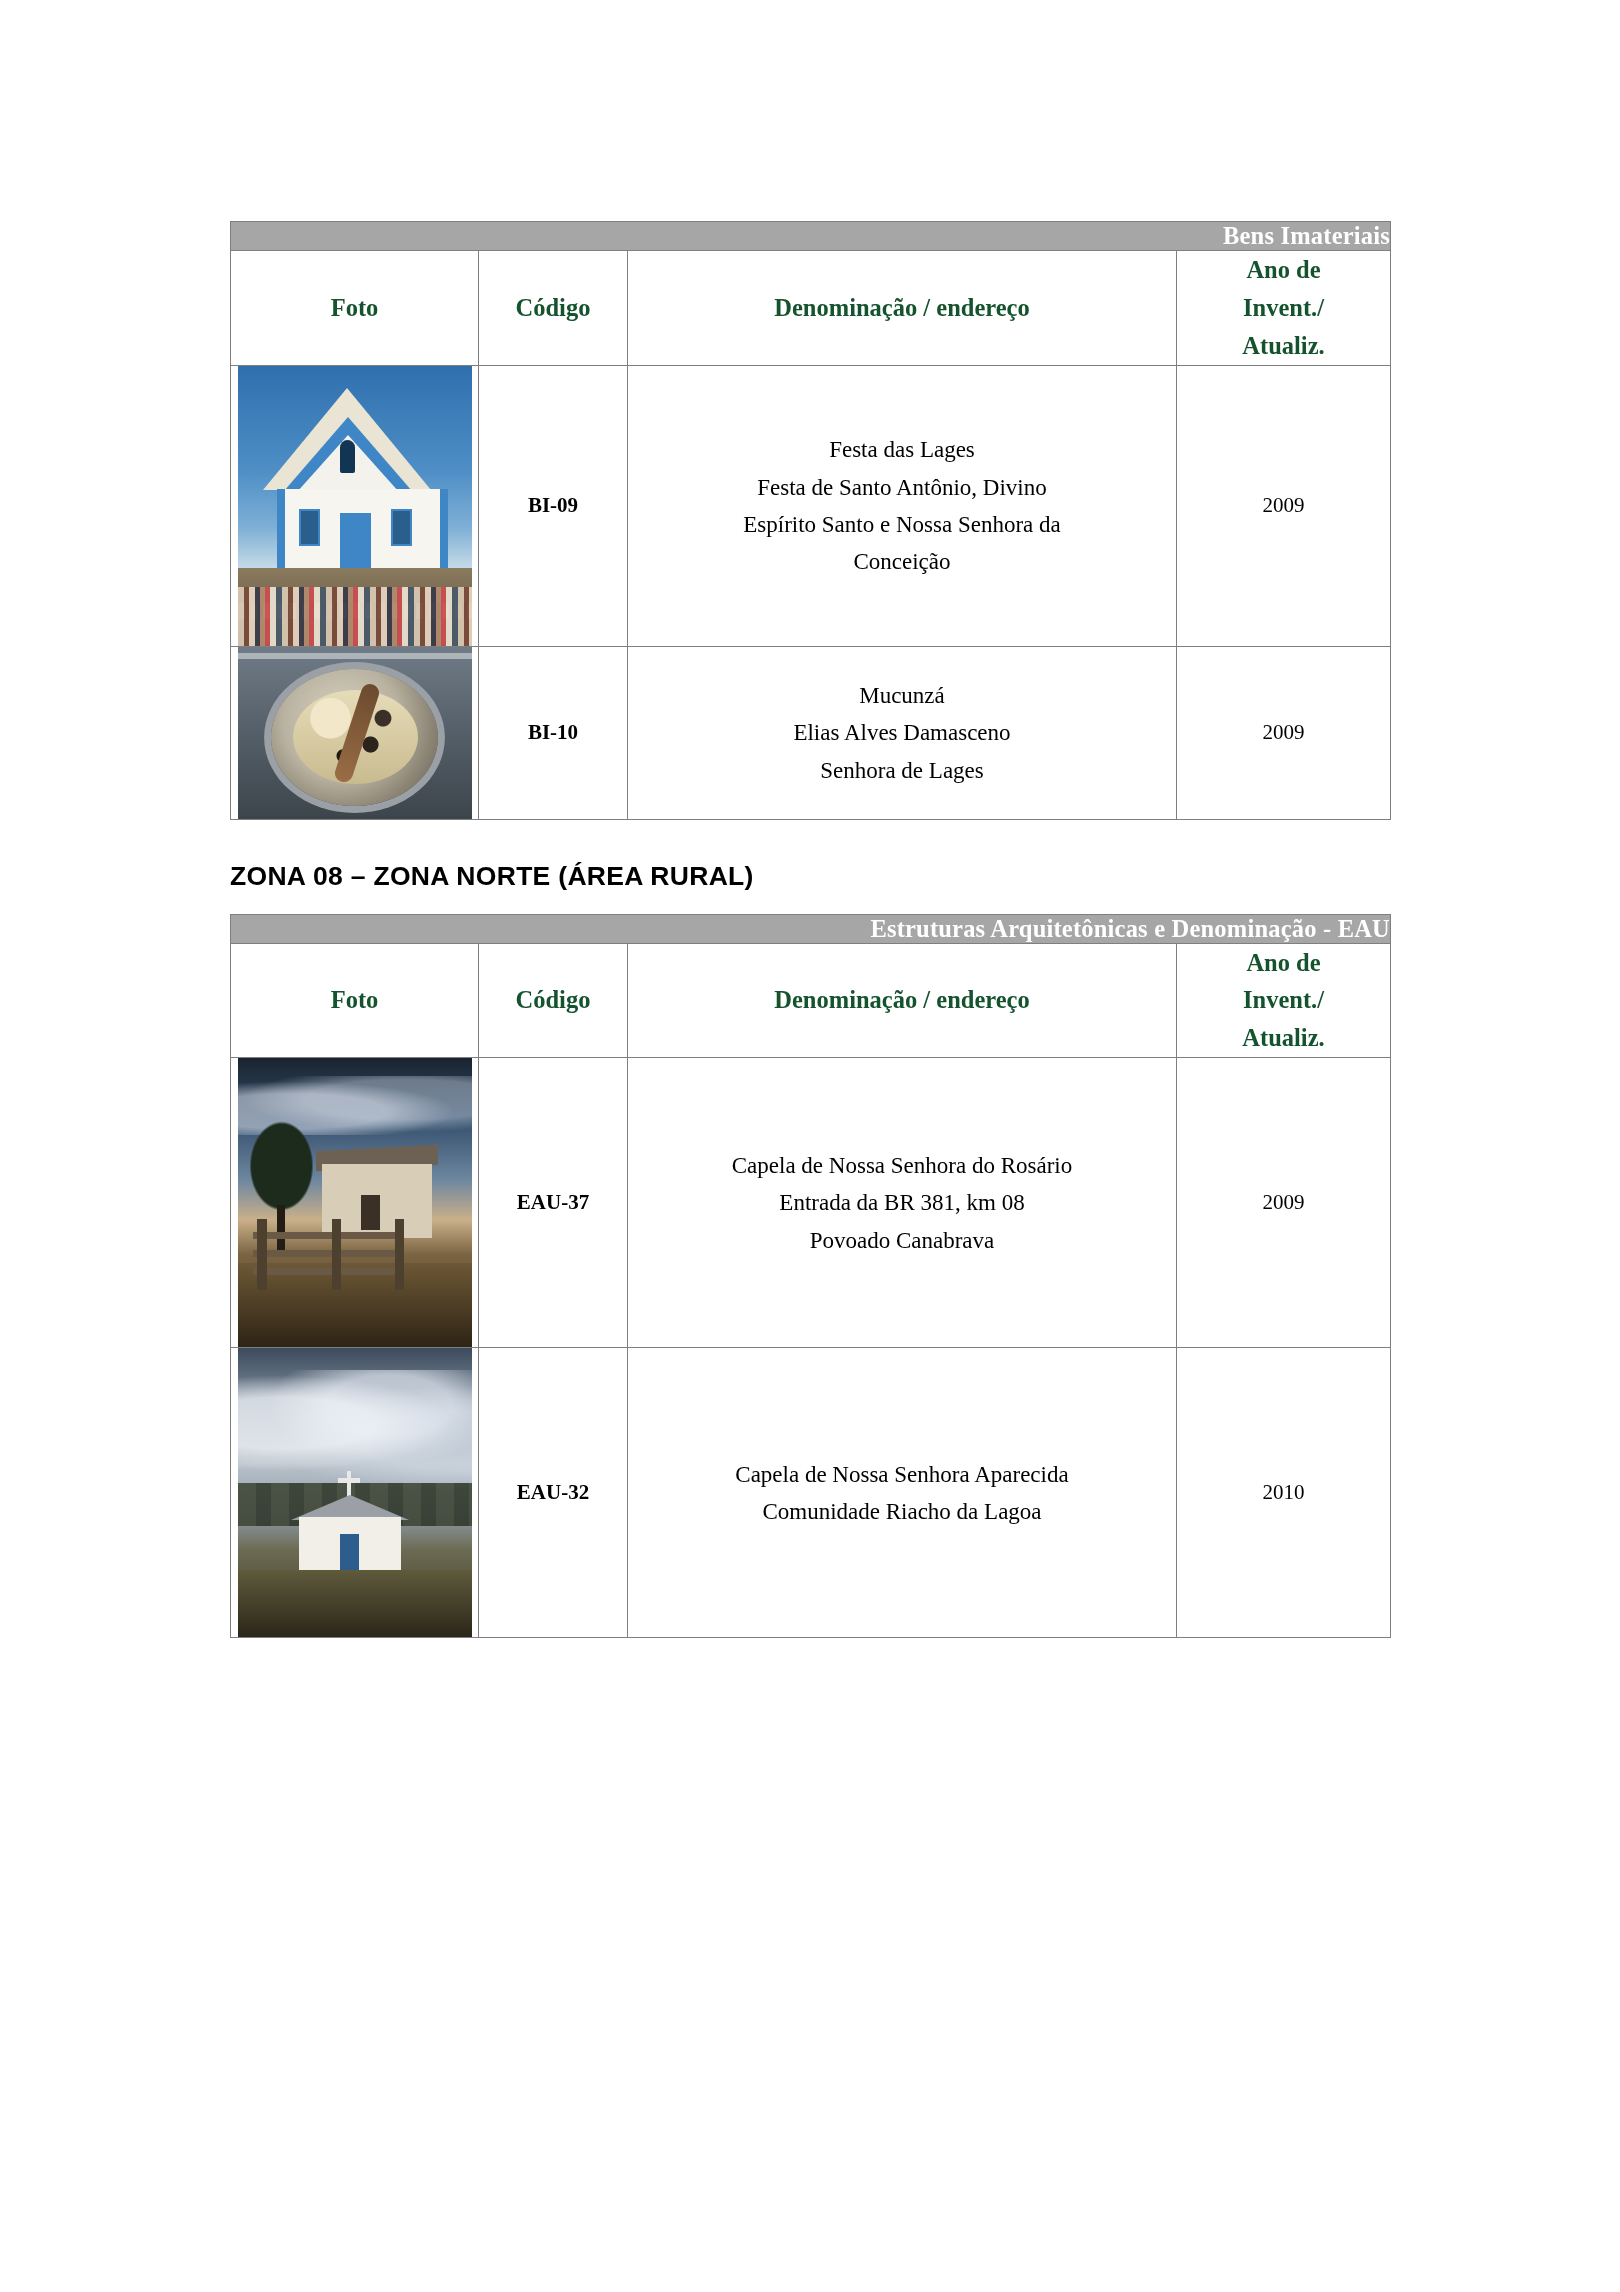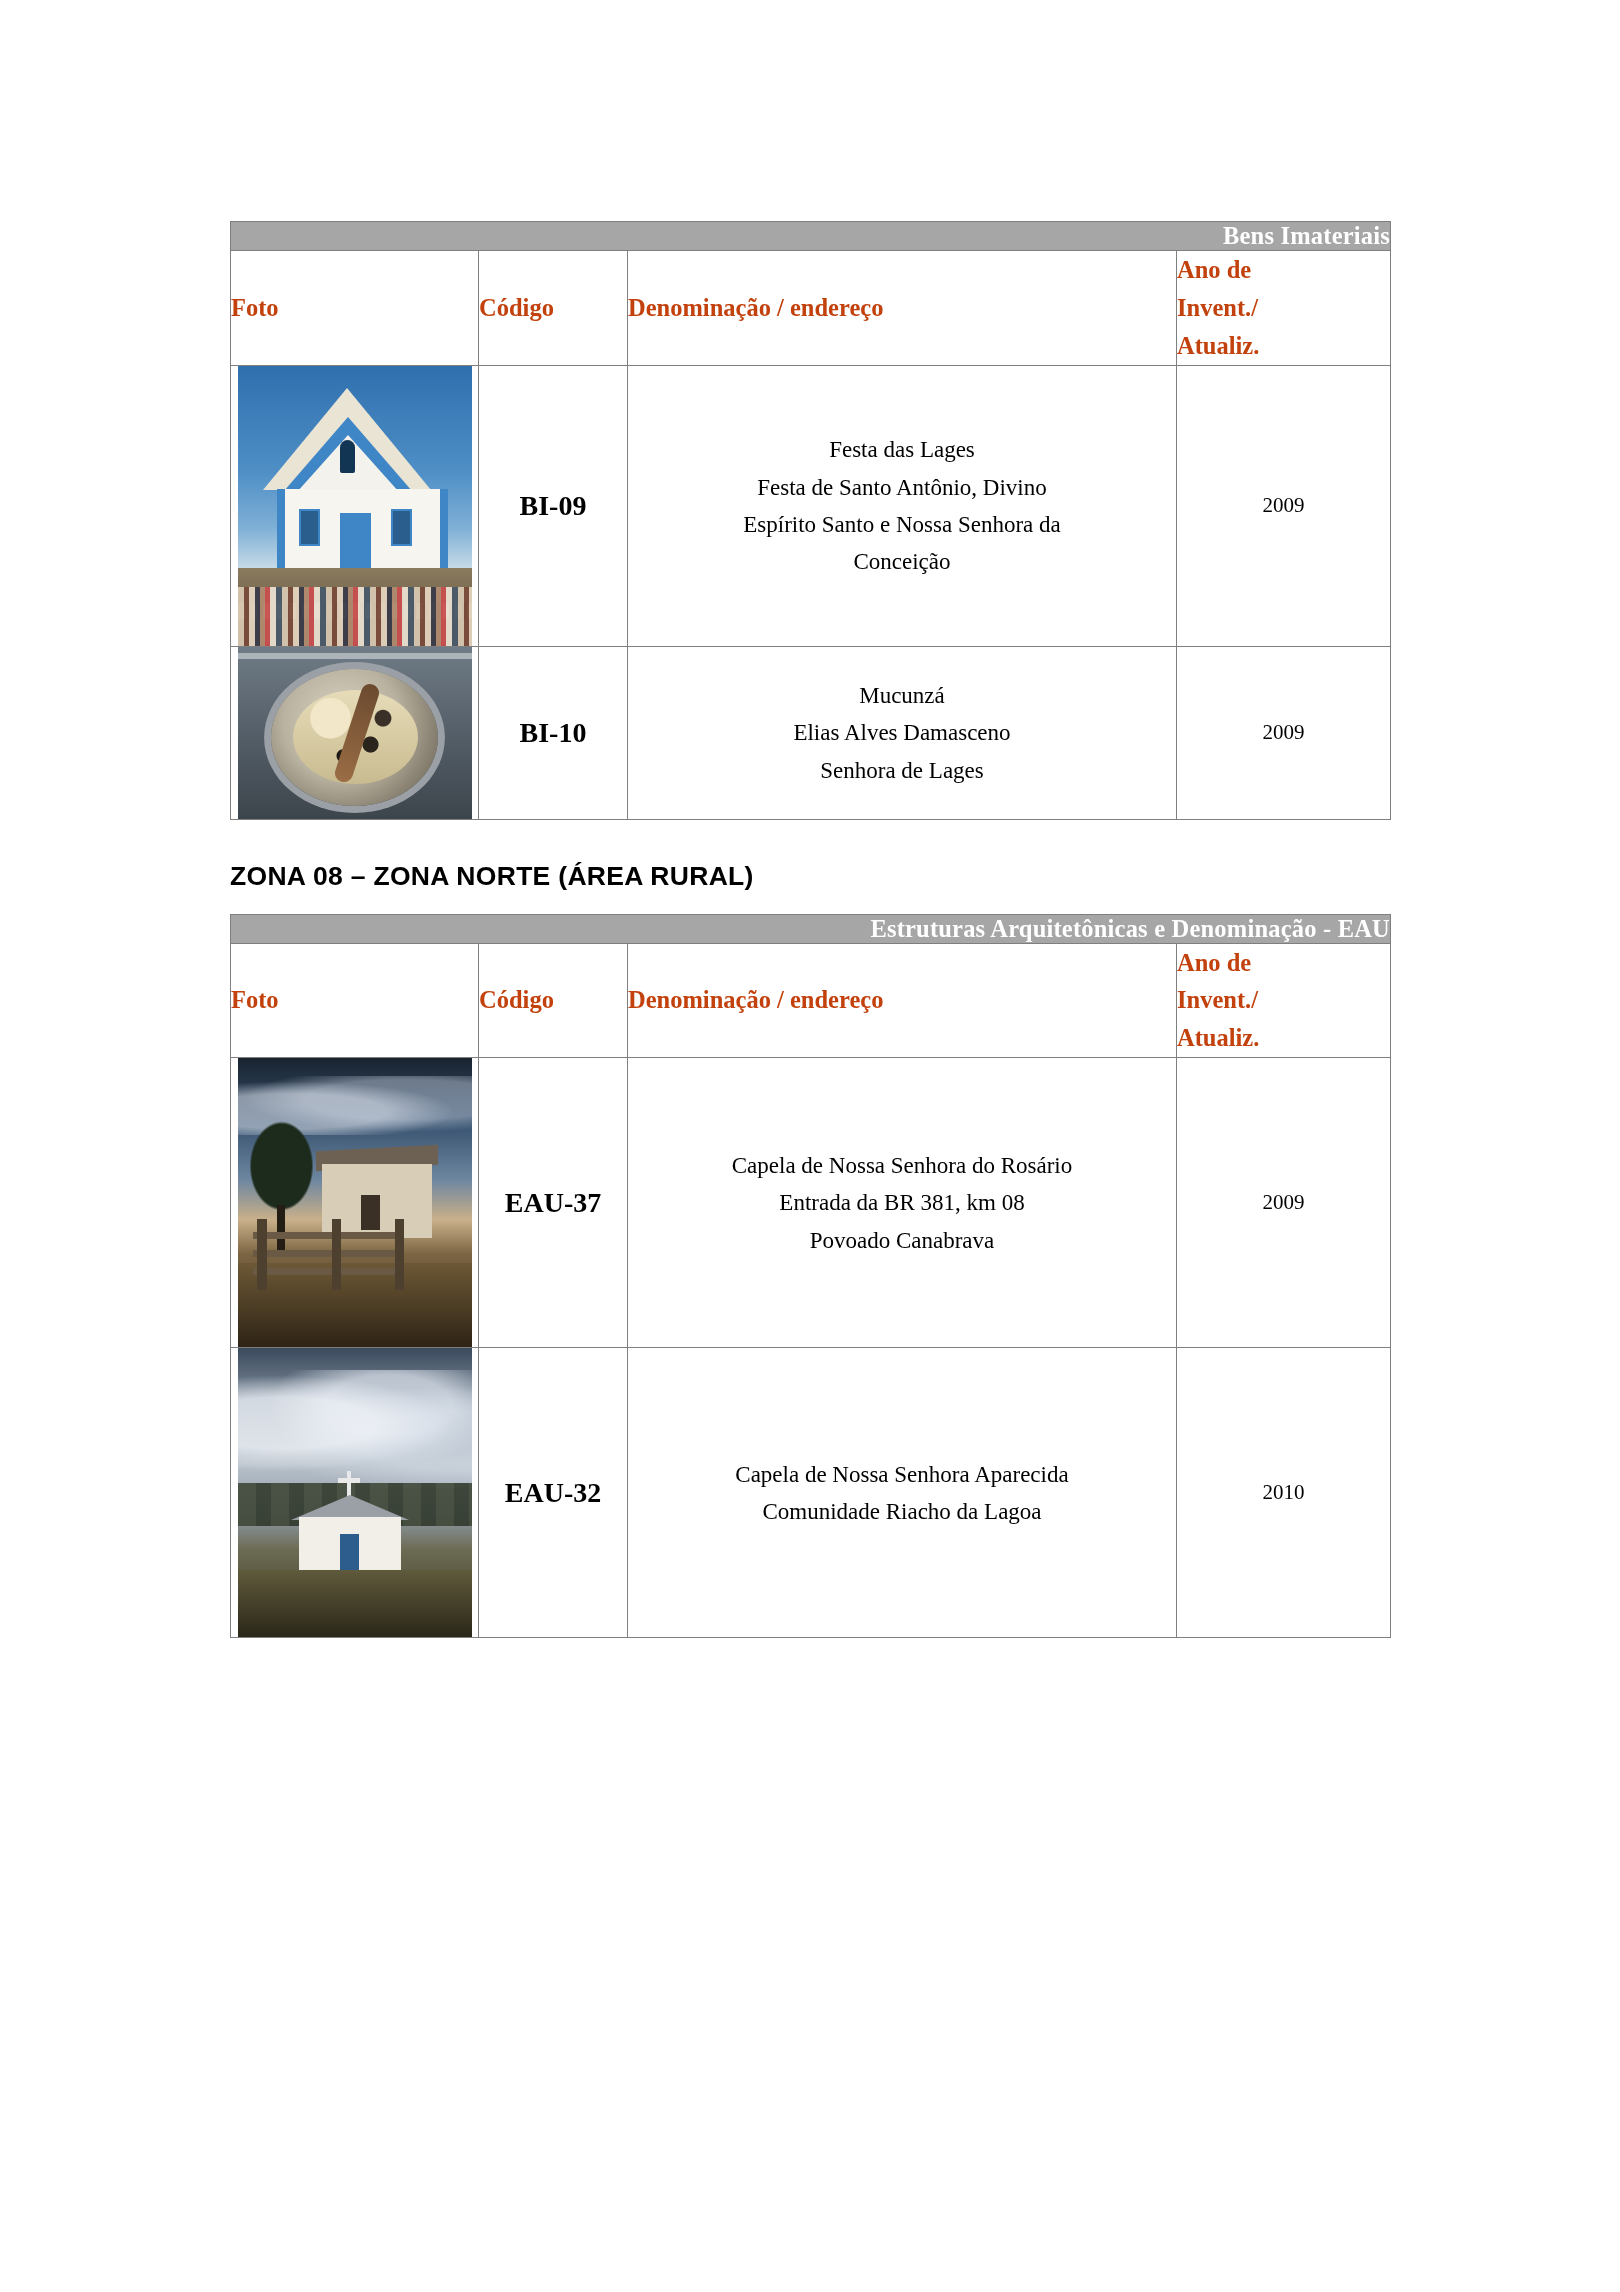--- a/index.html
+++ b/index.html
@@ -35,35 +35,36 @@
   .band {
     background: #a6a6a6;
     color: #ffffff;
     font-weight: bold;
     font-size: 24.5px;
     text-align: right;
     padding: 13.7px 23.5px 13.7px 0;
     letter-spacing: 0.2px;
   }
   .hdr {
-    color: #c2410c;
+    color: #14532d;
     font-weight: bold;
     font-size: 24.5px;
+    text-align: center;
     line-height: 1.55;
     padding: 13.7px 5.9px;
   }
   .col-foto  { width: 248px; }
   .col-cod   { width: 149px; }
   .col-den   { width: 549px; }
   .col-ano   { width: 214px; }
 
   .cell-code {
     text-align: center;
     font-weight: bold;
-    font-size: 28px;
+    font-size: 21px;
   }
   .cell-den {
     text-align: center;
     font-size: 23px;
     line-height: 1.62;
     padding: 9.8px 15.7px;
   }
   .cell-ano {
     text-align: center;
     font-size: 21px;

